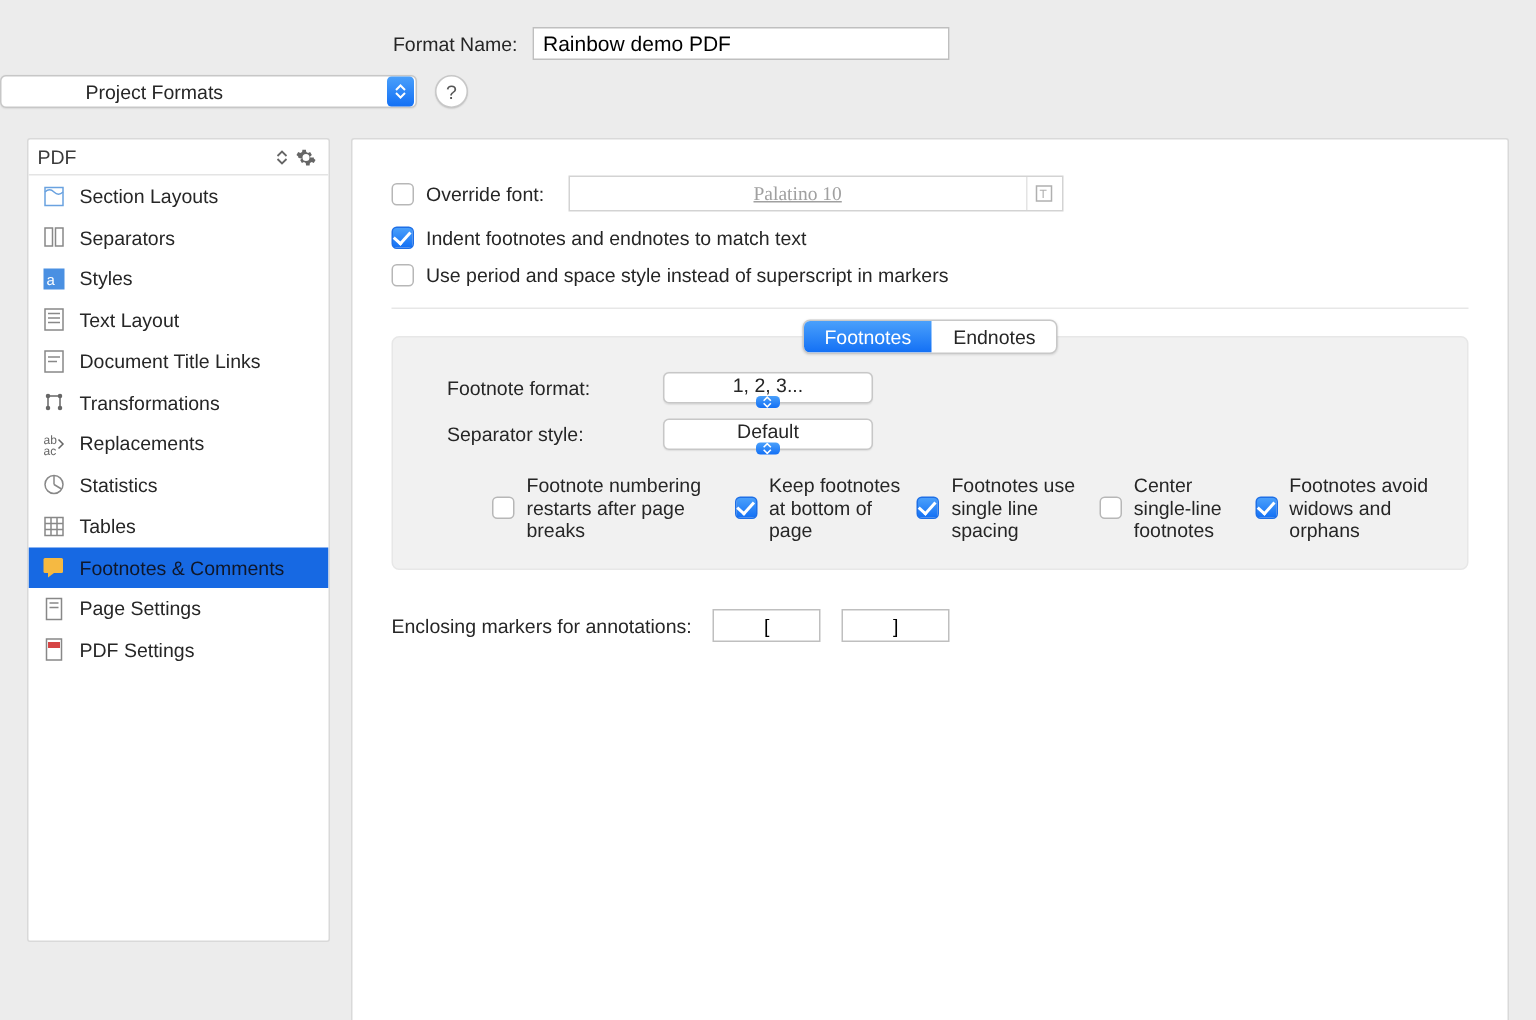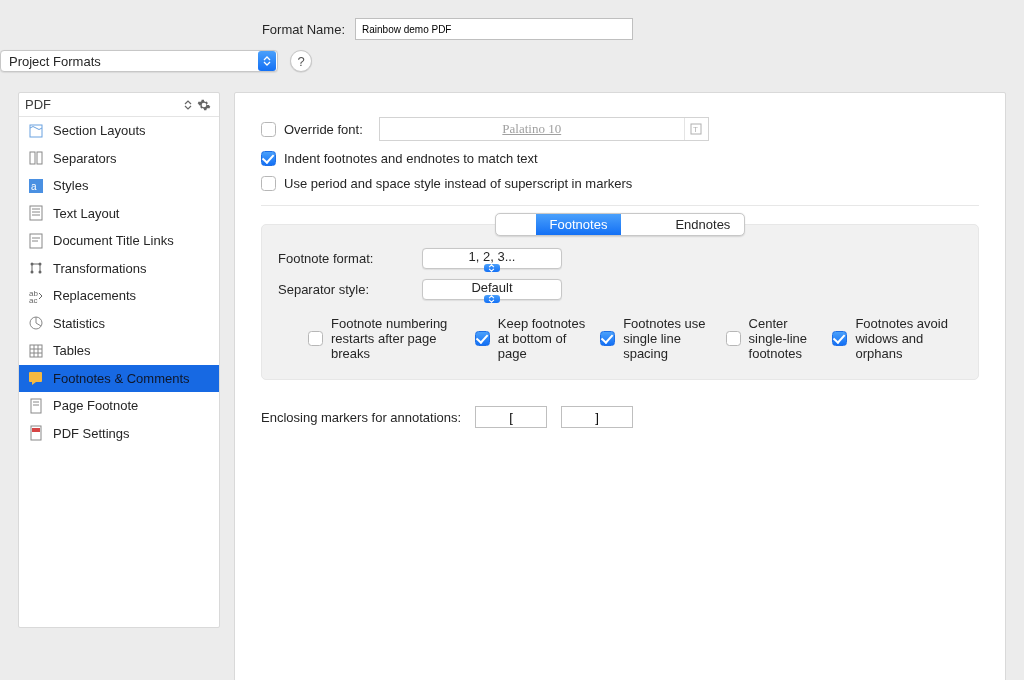--- a/index.html
+++ b/index.html
@@ -24,33 +24,34 @@
   .form-label {
     width: 355px;
     text-align: right;
     padding-right: 10px;
   }
   .text-input {
     height: 22px;
     border: 1px solid #bfbfbf;
     background: #fff;
     padding: 2px 6px;
-    font-size: 10px;
+    font-size: 14px;
     width: 278px;
   }
   .dropdown {
     display: flex;
     align-items: center;
     background: #fff;
     border: 1px solid #c7c7c7;
     border-radius: 4px;
     height: 22px;
     width: 278px;
     position: relative;
     box-shadow: 0 0.5px 1px rgba(0,0,0,0.08);
+    padding-left: 48px;
   }
   .dropdown-text {
     padding: 0 8px;
     flex: 1;
   }
   .dropdown-arrows {
     width: 18px;
     height: 20px;
     background: linear-gradient(#4aa0fb, #1370f5);
     border-radius: 3px;
@@ -171,23 +172,23 @@
     top:-12px;
   }
   .seg-inner {
     display:flex;
     background:#fff;
     border-radius:5px;
     border:1px solid #c8c8c8;
     overflow:hidden;
     box-shadow: 0 0.5px 1.5px rgba(0,0,0,0.12);
   }
-  .seg-btn { padding: 3px 14px; font-size:13px;margin-left:40px; }
+  .seg-btn { padding: 3px 14px; font-size:13px; }
   .seg-btn.active { background: linear-gradient(#4aa0fb,#1370f5); color:#fff;}
-  .subcontent { padding: 0 16px; }
+  .subcontent { padding: 0 16px; margin-left: 20px; }
   .field-row { display:flex; align-items:center; margin-bottom:10px; gap:12px;}
   .field-row .lbl { width: 132px; }
   .small-dd {
     display:flex; align-items:center;
     background:#fff; border:1px solid #c7c7c7; border-radius:4px;
     height:21px; width:140px;
     box-shadow: 0 0.5px 1px rgba(0,0,0,0.08);
     flex-direction: column;
   }
   .small-dd .dtext { flex:1; padding:0 8px; }
@@ -365,21 +366,21 @@
       <span>Footnotes &amp; Comments</span>
     </div>
     <div class="sb-item">
       <span class="sb-icon">
           <svg width="16" height="16" viewBox="0 0 16 16">
             <rect x="3" y="1" width="10" height="14" fill="none" stroke="#888"></rect>
             <line x1="5" y1="4" x2="11" y2="4" stroke="#888"></line>
             <line x1="5" y1="7" x2="11" y2="7" stroke="#888"></line>
           </svg>
         </span>
-      <span>Page Footnote</span>
+      <span>Page Settings</span>
     </div>
     <div class="sb-item">
       <span class="sb-icon">
           <svg width="16" height="16" viewBox="0 0 16 16">
             <rect x="3" y="1" width="10" height="14" fill="none" stroke="#888"></rect>
             <rect x="4" y="3" width="8" height="4" fill="#d64545"></rect>
           </svg>
         </span>
       <span>PDF Settings</span>
     </div>

